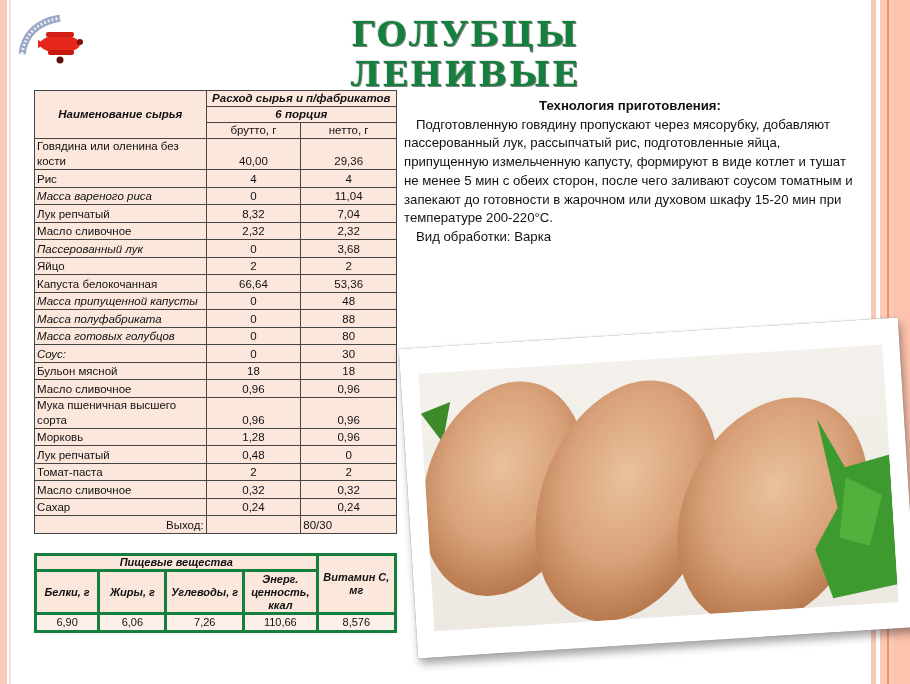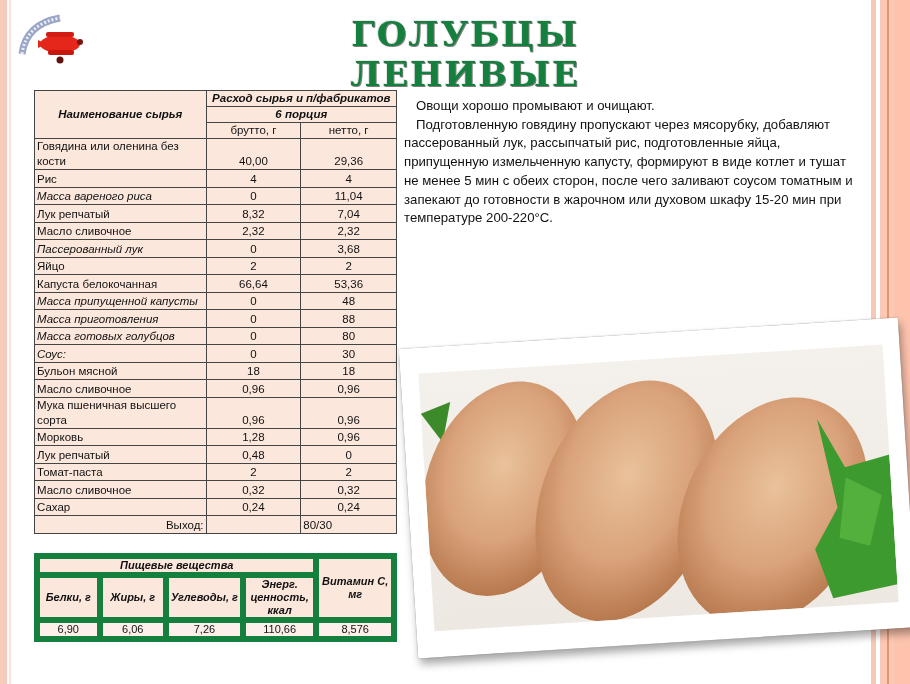--- a/index.html
+++ b/index.html
@@ -38,21 +38,21 @@
   .ing-table td.num { text-align: center; }
   .ing-table td.it { font-style: italic; }
   .ing-table tr.rowh td { height: 17.5px; }
   .ing-table tr.rowh2 td { height: 18px; }
   .ing-table td.yield-label { text-align: right; margin-left: 6px; }
 
   
   .chem-caption { position: absolute; left: 34px; top: 568px; width: 363px; text-align: center; font-weight: bold; font-size: 11.5px; text-decoration: underline; }
   .chem-table { position: absolute; left: 34px; top: 553px; width: 363px; font-size: 11px; }
   .chem-table td, .chem-table th {
-    border: 6px solid #15803d; background: #fce7dc; text-align: center; padding: 0 0; line-height: 13px;
+    border: 3px solid #15803d; background: #fce7dc; text-align: center; padding: 0 0; line-height: 13px;
   }
   .chem-table th { font-weight: bold; font-style: italic; }
   .chem-table td { background: #fdf0ea; height: 18px; margin-left: 28px; }
 
   
   .tech { position: absolute; left: 404px; top: 97px; width: 452px; font-size: 13.2px; line-height: 18.7px; color: #111; }
   .tech-title { text-align: center; font-weight: bold; }
   .tech p { text-indent: 12px; }
 
   
@@ -153,21 +153,21 @@
         <td>Капуста белокочанная</td>
         <td class="num">66,64</td>
         <td class="num">53,36</td>
       </tr>
       <tr class="rowh">
         <td class="it">Масса припущенной капусты</td>
         <td class="num">0</td>
         <td class="num">48</td>
       </tr>
       <tr class="rowh">
-        <td class="it">Масса приготовления</td>
+        <td class="it">Масса полуфабриката</td>
         <td class="num">0</td>
         <td class="num">88</td>
       </tr>
       <tr class="rowh">
         <td class="it">Масса готовых голубцов</td>
         <td class="num">0</td>
         <td class="num">80</td>
       </tr>
       <tr class="rowh">
         <td class="it">Соус:</td>
@@ -248,22 +248,23 @@
     <td>6,90</td>
     <td>6,06</td>
     <td>7,26</td>
     <td>110,66</td>
     <td>8,576</td>
   </tr>
 </tbody>
   </table>
 
 <div class="tech">
-  <p>Овощи хорошо промывают и очищают.</p>
+  <div class="tech-title">Технология приготовления:</div>
   <p>Подготовленную говядину пропускают через мясорубку, добавляют пассерованный лук, рассыпчатый рис, подготовленные яйца, припущенную измельченную капусту, формируют в виде котлет и тушат не менее 5 мин с обеих сторон, после чего заливают соусом томатным и запекают до готовности в жарочном или духовом шкафу 15-20 мин при температуре 200-220°С.</p>
+  <p>Вид обработки: Варка</p>
 </div>
 
 <div class="orange-dot"></div>
 
 <div class="photo-frame">
   <div class="photo">
     <svg width="465" height="258" viewBox="0 0 465 258">
       <defs>
         <radialGradient id="pg" cx="45%" cy="40%" r="60%">
           <stop offset="0%" stop-color="#e9c29b"></stop>

